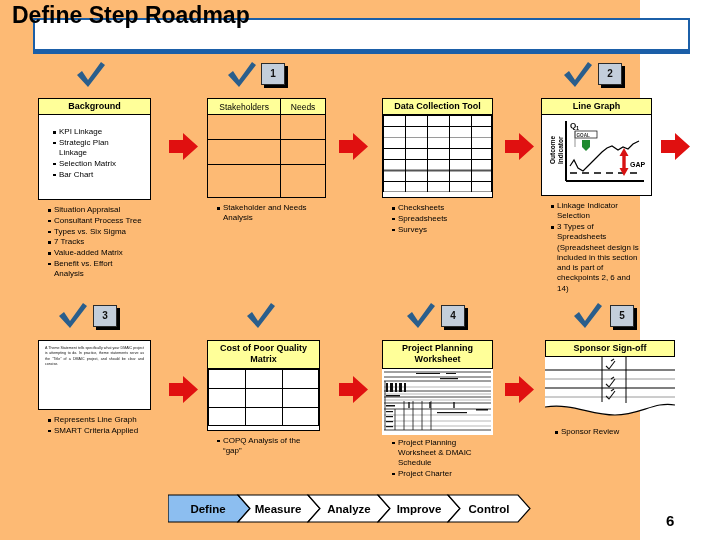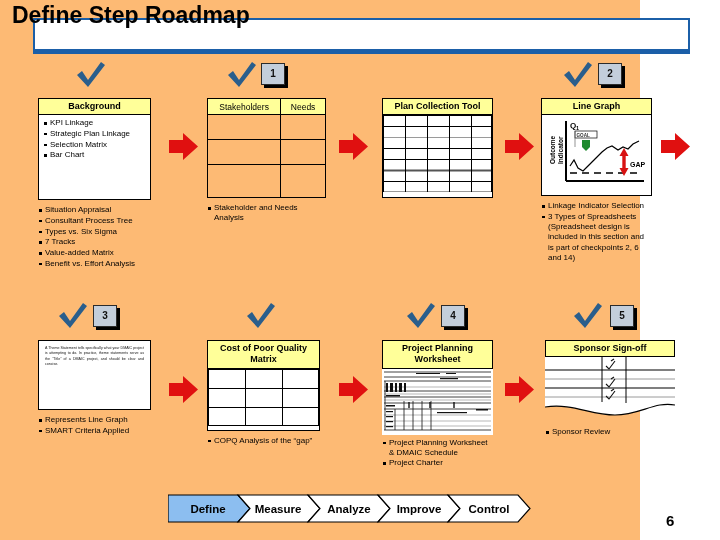--- a/index.html
+++ b/index.html
@@ -9,21 +9,21 @@
   .title-box{position:absolute;left:33px;top:18px;width:657px;height:36px;
     border:2px solid #1B5FA8;border-bottom:5px solid #1B5FA8;box-sizing:border-box;background:#fff;}
   .title-text{position:absolute;left:12px;top:2px;font-size:23px;font-weight:bold;color:#000;letter-spacing:0px;}
 
   .tool{position:absolute;}
   .tool-box{border:1px solid #000;background:#fff;box-sizing:border-box;}
   .tool-head{background:#FFFF99;border-bottom:1px solid #000;text-align:center;
     font-size:9px;font-weight:bold;color:#000;padding:2px 1px 2px 1px;line-height:1.25;}
   .tool-body{padding:3px 3px 3px 4px;}
 
-  ul.bl{margin:0;padding:0;list-style:none;}
+  ul.bl{margin:9px;padding:0;list-style:none;}
   ul.bl li{font-size:8px;line-height:1.28;color:#000;position:relative;padding-left:7px;margin-bottom:0.5px;}
   ul.bl li:before{content:"";position:absolute;left:1px;top:4px;width:2.5px;height:2.5px;background:#000;}
   ul.outer{margin-top:5px;}
   ul.outer li{font-size:8px;}
 
   .grid{width:100%;border-collapse:collapse;}
   .grid td{border:1px solid #000;height:9px;}
   .grid td.hdr{background:#FFFF99;font-size:8.5px;font-weight:normal;text-align:center;height:13px;padding:1px 0;}
 
   .para{font-size:3.6px;line-height:1.5;text-align:justify;color:#111;}
@@ -120,40 +120,45 @@
   </div>
 
   <span class="arrow" style="left:339px;top:133px;">
     <svg width="29" height="27" viewBox="0 0 29 27">
         <polygon points="0,7 14,7 14,0 29,13.5 14,27 14,20 0,20" fill="#E01010"></polygon>
       </svg>
   </span>
 
   <div class="tool" style="left:382px;top:98px;width:111px;">
     <div class="tool-box">
-      <div class="tool-head">Plan Collection Tool</div>
+      <div class="tool-head">Data Collection Tool</div>
       <svg width="109" height="78" viewBox="0 0 109 78">
         <g stroke="#000" stroke-width="1">
           <line x1="0" y1="0.5" x2="109" y2="0.5"></line>
           <line x1="0" y1="11.5" x2="109" y2="11.5"></line>
           <line x1="0" y1="22.5" x2="109" y2="22.5" stroke="#9a9a9a"></line>
           <line x1="0" y1="33.5" x2="109" y2="33.5"></line>
           <line x1="0" y1="44.5" x2="109" y2="44.5"></line>
           <line x1="0" y1="55.5" x2="109" y2="55.5" stroke-width="2" stroke="#555"></line>
           <line x1="0" y1="66.5" x2="109" y2="66.5"></line>
           <line x1="0" y1="76.5" x2="109" y2="76.5" stroke="#9a9a9a"></line>
           <line x1="0.5" y1="0" x2="0.5" y2="77"></line>
           <line x1="22.5" y1="0" x2="22.5" y2="77"></line>
           <line x1="44.5" y1="0" x2="44.5" y2="77"></line>
           <line x1="66.5" y1="0" x2="66.5" y2="77"></line>
           <line x1="88.5" y1="0" x2="88.5" y2="77"></line>
           <line x1="108.5" y1="0" x2="108.5" y2="77"></line>
         </g>
       </svg>
     </div>
+    <ul class="bl outer">
+      <li>Checksheets</li>
+      <li>Spreadsheets</li>
+      <li>Surveys</li>
+    </ul>
   </div>
 
   <span class="arrow" style="left:505px;top:133px;">
     <svg width="29" height="27" viewBox="0 0 29 27">
         <polygon points="0,7 14,7 14,0 29,13.5 14,27 14,20 0,20" fill="#E01010"></polygon>
       </svg>
   </span>
 
   <div class="tool" style="left:541px;top:98px;width:111px;">
     <div class="tool-box">

